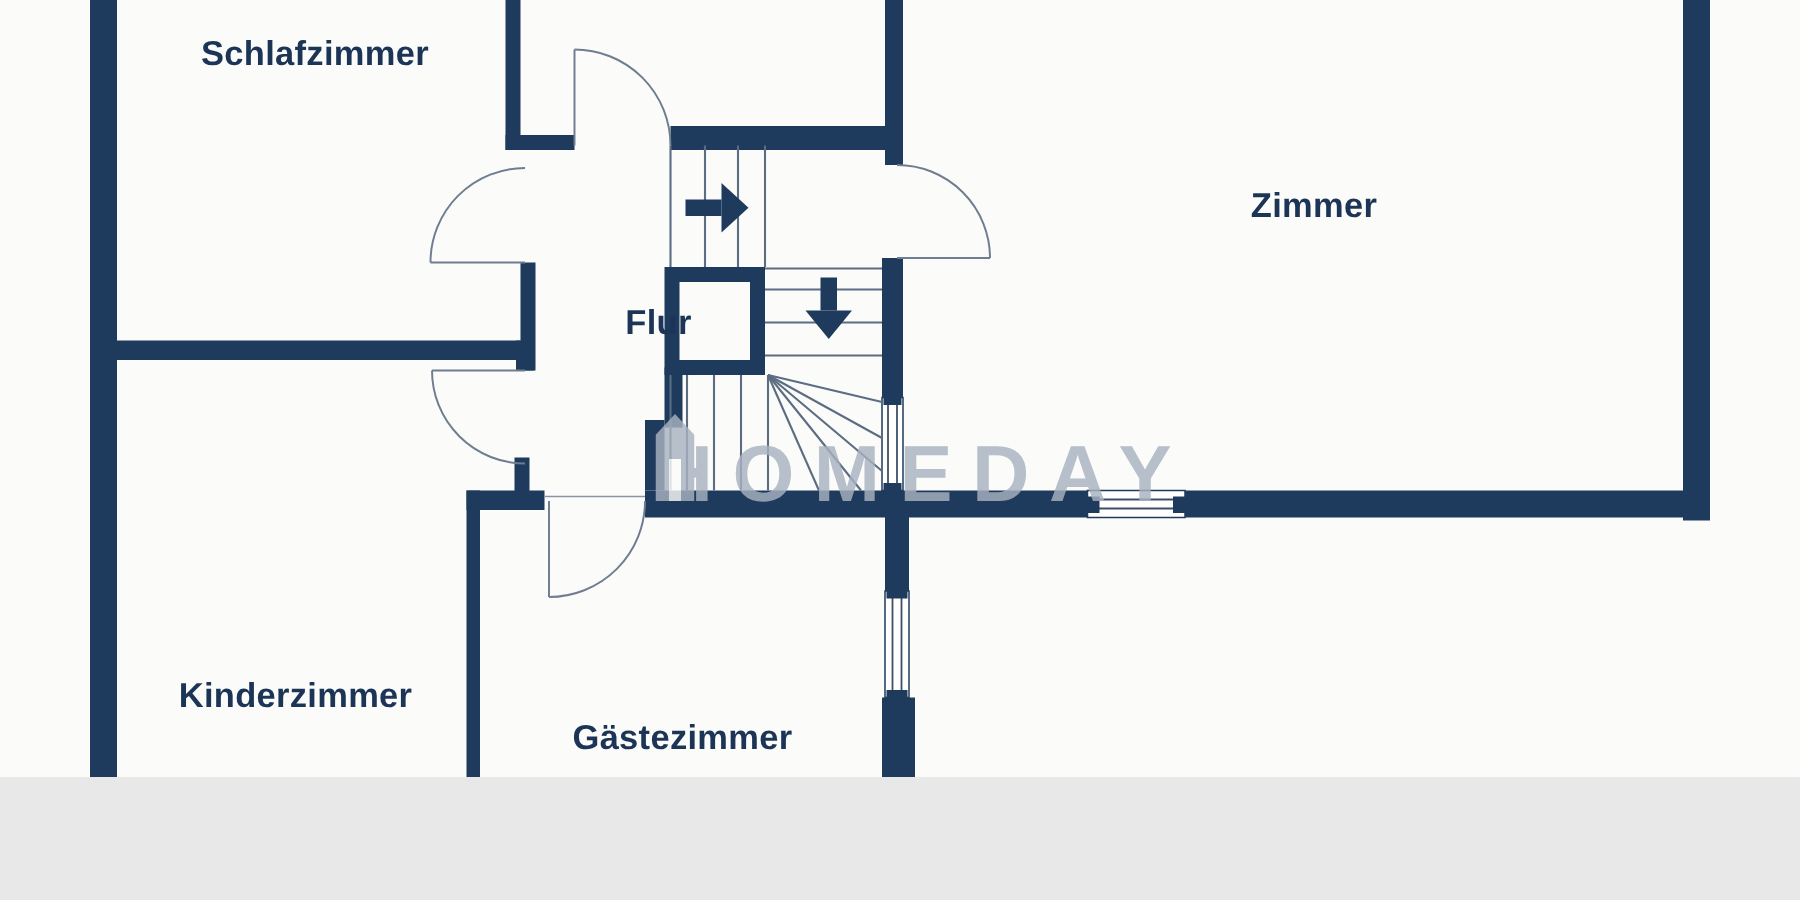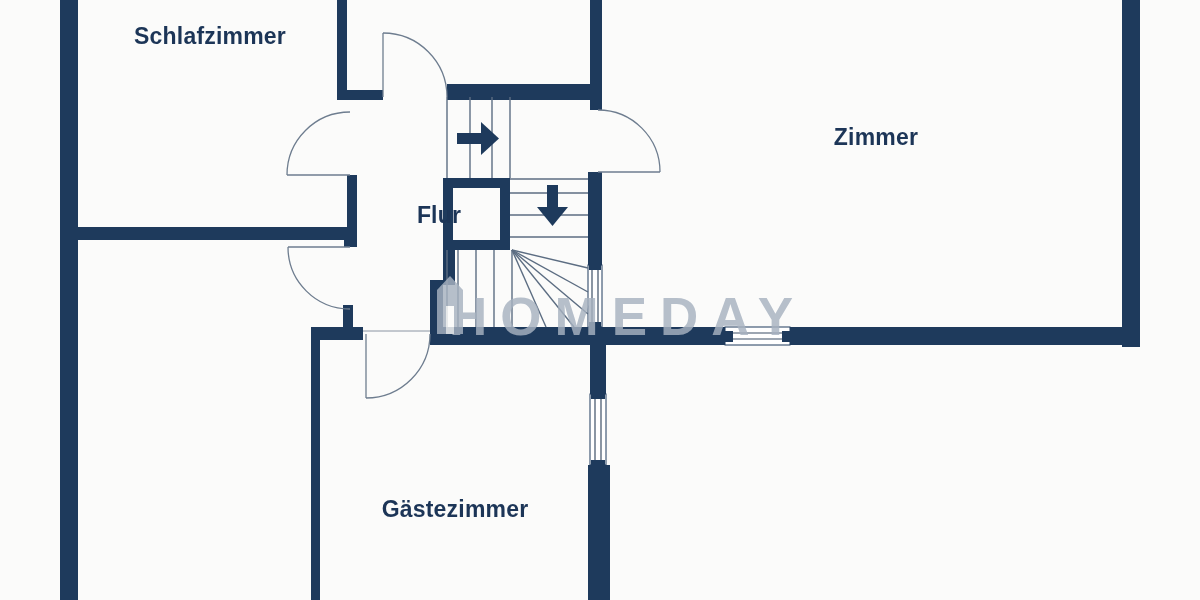--- a/index.html
+++ b/index.html
@@ -2,42 +2,42 @@
 <html style="--wall: #1e3a5c; --label: #1c3557; --line: #5c6d82; --arc: #6e7d8f; --thin: #8a94a2; --watermark: #a7b2c0; --background: #fbfbfa;"><head>
 <meta charset="utf-8">
 <style>
   :root{
     --wall:#1e3a5c; --label:#1c3557; --line:#5c6d82; --arc:#6e7d8f;
     --thin:#8a94a2; --watermark:#a7b2c0; --background:#fbfbfa;
   }
   html,body{margin:0;padding:0;}
   body{font-family:"Liberation Sans", sans-serif; background:#e8e8e8;}
   .plan{
-    position:relative; width:1200px; height:600px;
+    position:relative; width:1200px; height:518px;
     background:var(--background); overflow:hidden;
   }
   .plan svg{position:absolute; left:0; top:0;}
   .wall{fill:var(--wall); stroke:none;}
   .void{fill:var(--background);}
   .winframe{fill:#ffffff; stroke:var(--wall); stroke-width:1;}
   .winline{stroke:#3d4f66; stroke-width:1.2; fill:none;}
   .wincap{fill:var(--wall);}
   .tread{stroke:var(--line); stroke-width:1.4; fill:none;}
   .doorarc{stroke:var(--arc); stroke-width:1.3; fill:none;}
   .doorleaf{stroke:var(--arc); stroke-width:1.3; fill:none;}
   .threshold{stroke:var(--thin); stroke-width:1; fill:none;}
   .arrow{fill:var(--wall); stroke:none;}
   .room-label{
     position:absolute; color:var(--label); font-weight:700; font-size:23px;
     text-align:center; white-space:nowrap; transform:translate(-50%,-50%);
     letter-spacing:0.2px;
   }
   .watermark{
     position:absolute; left:437px; top:276px; display:flex; align-items:center;
-    gap:20px; opacity:0.82; pointer-events:none;padding-left:12px;
+    gap:20px; opacity:0.82; pointer-events:none;
   }
   .watermark-text{
     color:var(--watermark); font-weight:700; font-size:53px; line-height:53px;
     letter-spacing:13px; margin-top:14px;
   }
 </style>
 </head>
 <body>
 
 <div class="plan">
@@ -155,21 +155,22 @@
     </g>
     <g>
       <line class="doorleaf" x1="598" y1="172" x2="660" y2="172"></line>
       <path class="doorarc" d="M 660,172 A 62,62 0 0 0 598,110"></path>
     </g>
   </svg>
 
   <div class="room-label" style="left:210px; top:36px;">Schlafzimmer</div>
   <div class="room-label" style="left:876px; top:137px;">Zimmer</div>
   <div class="room-label" style="left:399px; top:215px;margin-left:40px;">Flur</div>
-  <div class="room-label" style="left:455px; top:509px;">Gästezimmer</div>
+  <div class="room-label" style="left:197px; top:464px;">Kinderzimmer</div>
+  <div class="room-label" style="left:455px; top:492px;">Gästezimmer</div>
 
   <div class="watermark">
     <svg width="26" height="58" viewBox="0 0 26 58">
       <path d="M 0,14 L 13,0 L 26,14 L 26,58 L 0,58 Z" fill="var(--watermark)"></path>
       <rect x="9" y="30" width="8" height="28" fill="var(--background)"></rect>
     </svg>
     <div class="watermark-text">HOMEDAY</div>
   </div>
 
 </div>

